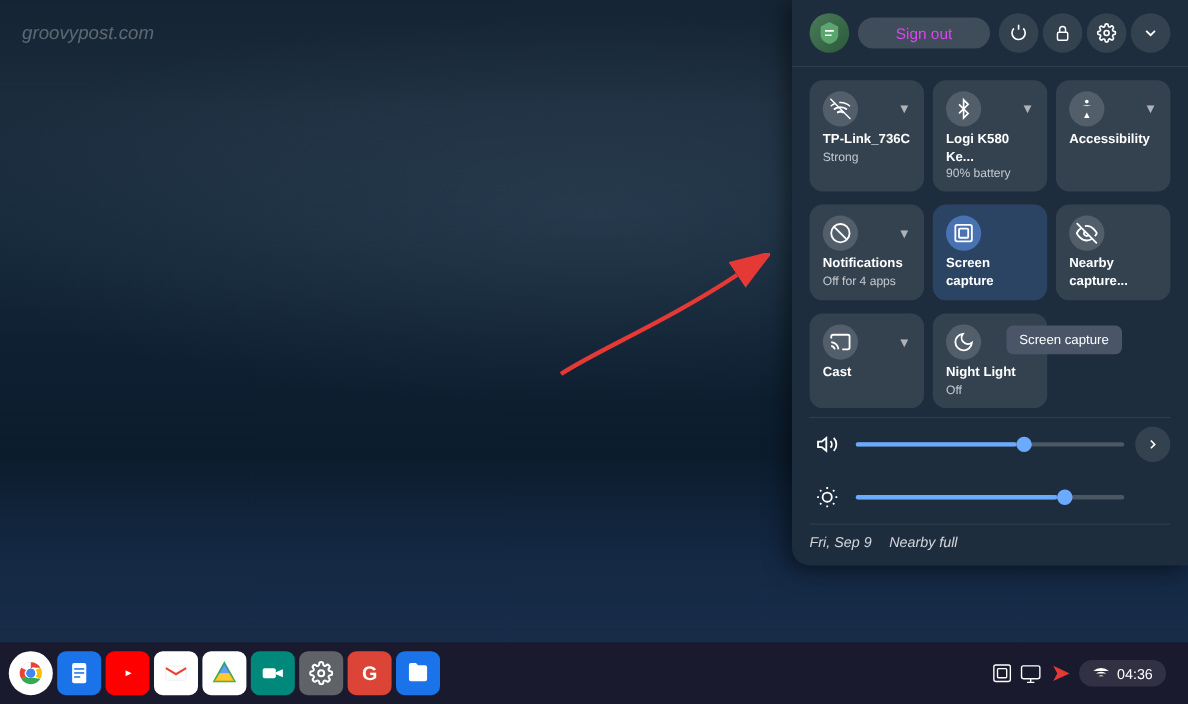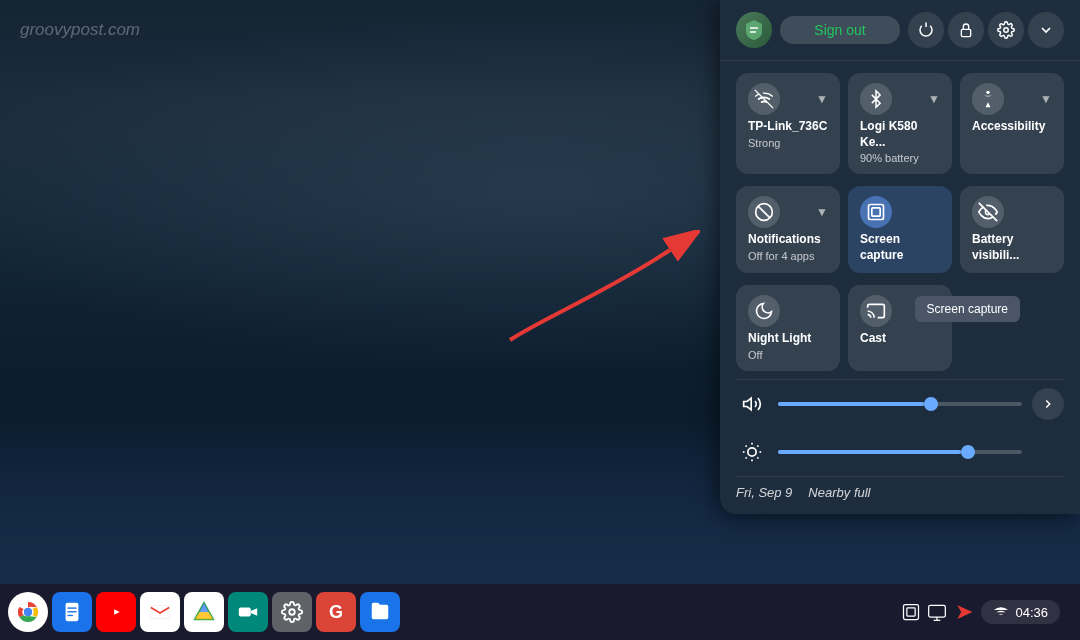--- a/index.html
+++ b/index.html
@@ -125,21 +125,21 @@
       display: flex;
       align-items: center;
       justify-content: center;
       color: white;
       font-size: 16px;
       flex-shrink: 0;
     }
 
     .sign-out-btn {
       background: rgba(255,255,255,0.15);
-      color: #22c55e;
+      color: #d946ef;
       border: none;
       border-radius: 20px;
       padding: 6px 20px;
       font-size: 14px;
       cursor: pointer;
       flex: 1;
       text-align: center;
     }
 
     .header-icons {
@@ -468,49 +468,49 @@
 
     <div class="tile">
       <div class="tile-icon-row">
         <div class="tile-icon">
           <svg width="20" height="20" viewBox="0 0 24 24" fill="none" stroke="white" stroke-width="2">
             <path d="M17.94 17.94A10.07 10.07 0 0 1 12 20c-7 0-11-8-11-8a18.45 18.45 0 0 1 5.06-5.94M9.9 4.24A9.12 9.12 0 0 1 12 4c7 0 11 8 11 8a18.5 18.5 0 0 1-2.16 3.19m-6.72-1.07a3 3 0 1 1-4.24-4.24"></path>
             <line x1="1" y1="1" x2="23" y2="23"></line>
           </svg>
         </div>
       </div>
-      <div class="tile-label">Battery visibili...</div>
+      <div class="tile-label">Nearby capture...</div>
     </div>
   </div>
 
   <div class="tiles-grid-2" style="padding-bottom: 8px;">
-
-    <div class="tile">
-      <div class="tile-icon-row">
-        <div class="tile-icon">
-          <svg width="20" height="20" viewBox="0 0 24 24" fill="none" stroke="white" stroke-width="2">
-            <path d="M21 12.79A9 9 0 1 1 11.21 3 7 7 0 0 0 21 12.79z"></path>
-          </svg>
-        </div>
-      </div>
-      <div class="tile-label">Night Light</div>
-      <div class="tile-sublabel">Off</div>
-    </div>
 
     <div class="tile">
       <div class="tile-icon-row">
         <div class="tile-icon">
           <svg width="20" height="20" viewBox="0 0 24 24" fill="none" stroke="white" stroke-width="2">
             <path d="M2 16.1A5 5 0 0 1 5.9 20M2 12.05A9 9 0 0 1 9.95 20M2 8V6a2 2 0 0 1 2-2h16a2 2 0 0 1 2 2v12a2 2 0 0 1-2 2h-6"></path>
             <line x1="2" y1="20" x2="2.01" y2="20"></line>
           </svg>
         </div>
         <span class="tile-arrow">▼</span>
       </div>
       <div class="tile-label">Cast</div>
+    </div>
+
+    <div class="tile">
+      <div class="tile-icon-row">
+        <div class="tile-icon">
+          <svg width="20" height="20" viewBox="0 0 24 24" fill="none" stroke="white" stroke-width="2">
+            <path d="M21 12.79A9 9 0 1 1 11.21 3 7 7 0 0 0 21 12.79z"></path>
+          </svg>
+        </div>
+      </div>
+      <div class="tile-label">Night Light</div>
+      <div class="tile-sublabel">Off</div>
     </div>
 
     <div></div>
   </div>
 
   <div class="divider"></div>
 
   <div class="slider-row">
     <div class="slider-icon">
       <svg width="20" height="20" viewBox="0 0 24 24" fill="none" stroke="white" stroke-width="2">

